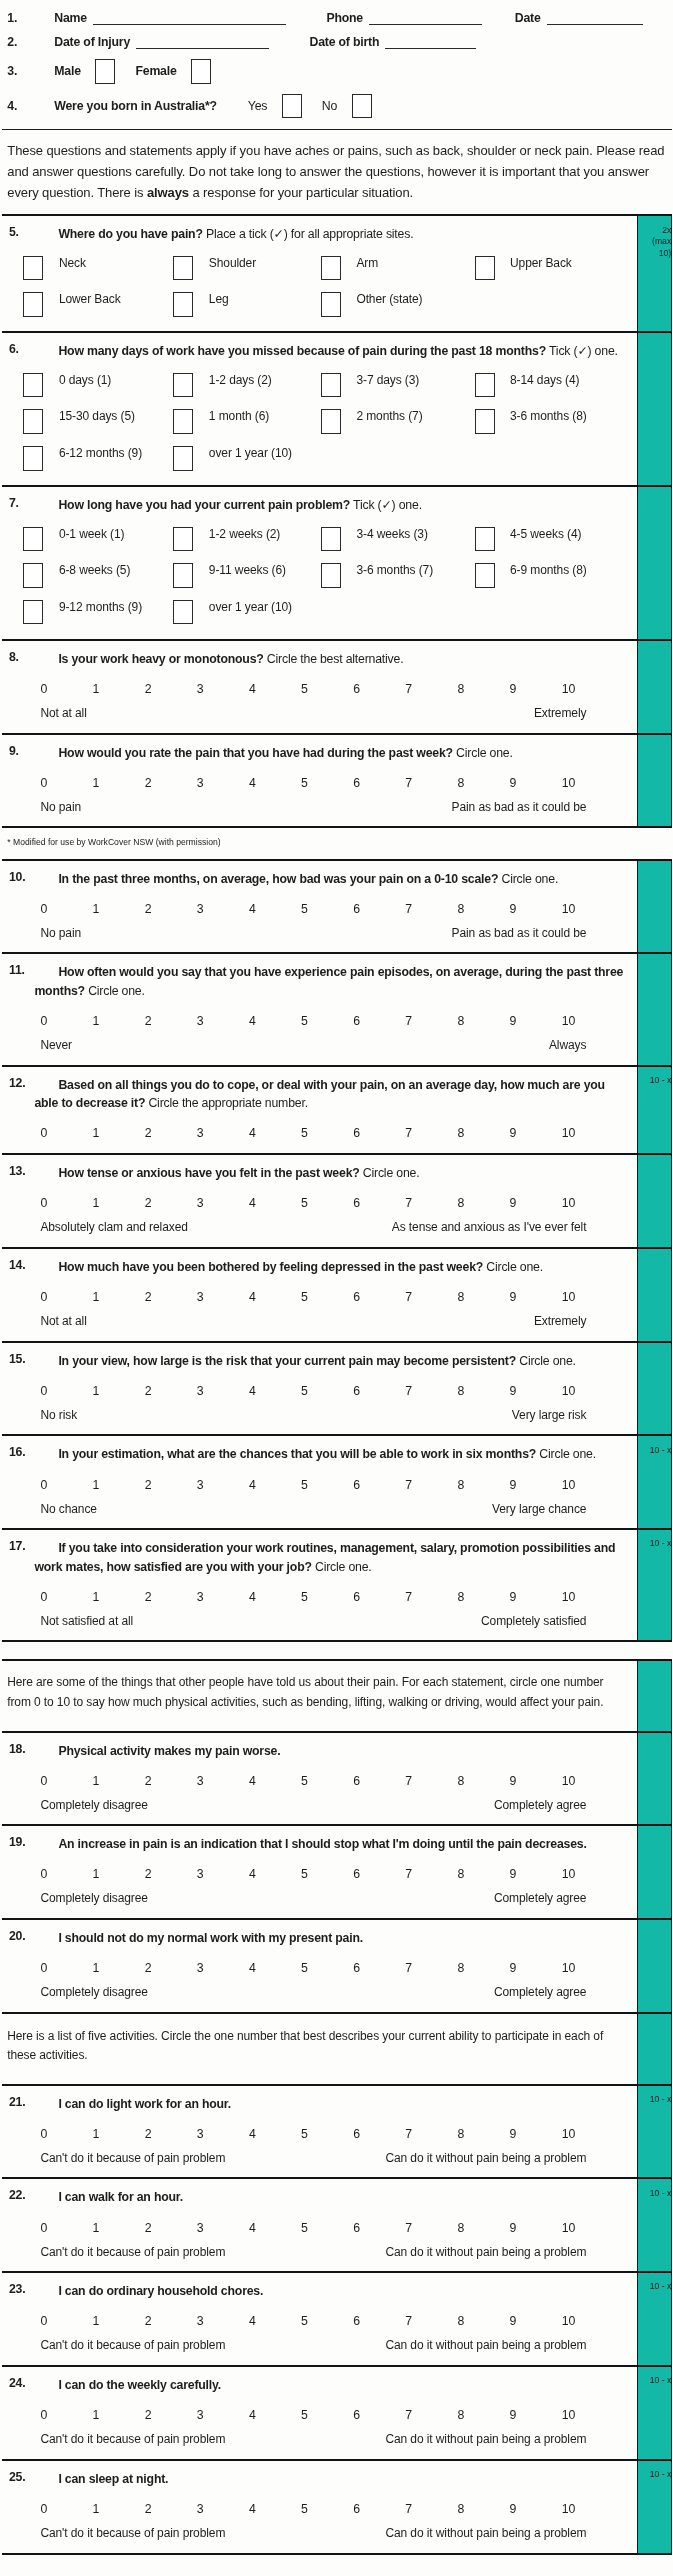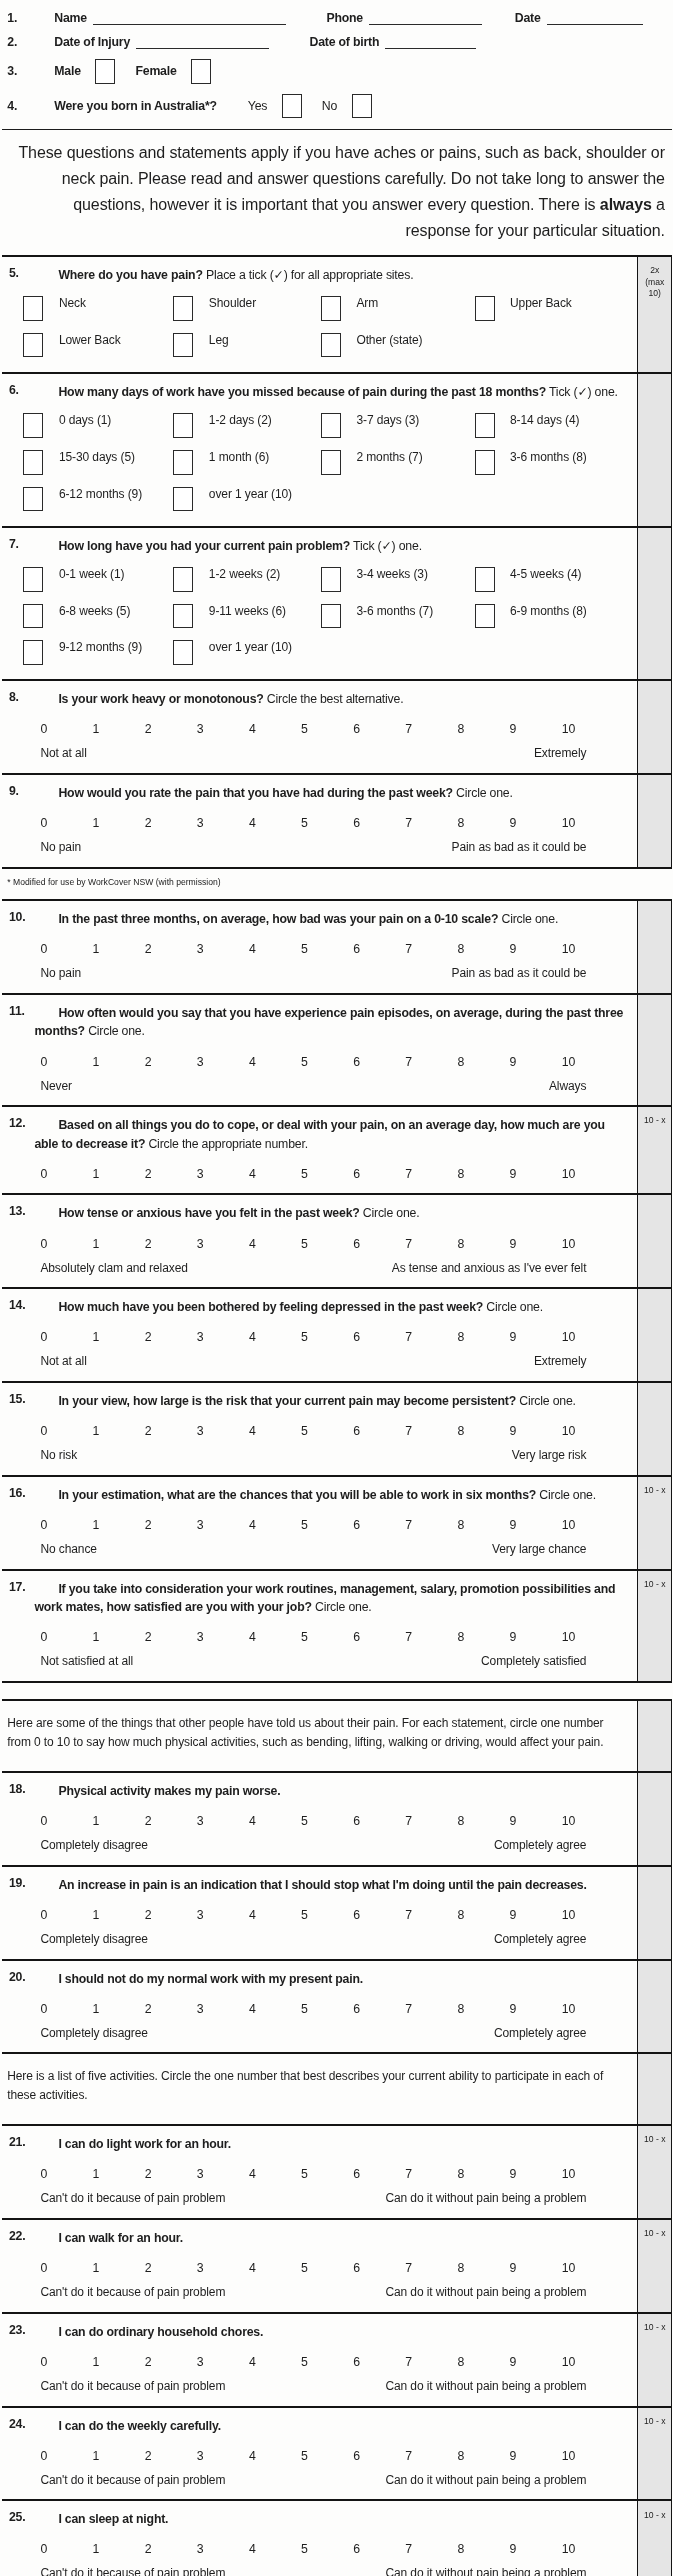--- a/index.html
+++ b/index.html
@@ -24,30 +24,30 @@
   .fl { border-bottom:1.8px solid #2a2a2a; height:12px; display:inline-block; }
   .cb {
     display:inline-block; width:20px; height:24.6px;
     border:1.8px solid #2a2a2a; background:#fff;
   }
   .hdr .cb { margin-left:14.6px; }
 
   .rule { border-top:1.8px solid #1c1c1c; }
 
   
-  .intro { padding:10px 7.3px 11px 5.5px; font-size:16px; line-height:1.62; letter-spacing:-0.1px;text-align:right; }
+  .intro { padding:10px 7.3px 11px 5.5px; font-size:13px; line-height:1.62; letter-spacing:-0.1px; }
 
   
   .block { border-top:2.3px solid #141414; }
   .section { display:flex; border-bottom:2.3px solid #141414; align-items:stretch; }
   .sec-content { flex:1 1 auto; padding:9px 5.5px 12.7px 3.6px; min-width:0; }
   .score-col {
-    flex:0 0 35px; background:#e5e5e5;
+    flex:0 0 35px; background:#14b8a6;
     border-left:1.8px solid #141414; border-right:1.8px solid #141414;
-    padding-top:8.2px; text-align:center;
+    padding-top:8.2px; text-align:right;
     font-size:8.6px; line-height:1.35; color:#222;
   }
   .qline { display:flex; }
   .qnum { flex:0 0 29px; font-weight:bold; font-size:12.3px; letter-spacing:-0.2px; padding-left:3.6px; }
   .qtext { font-size:12.3px; line-height:1.5; letter-spacing:-0.2px; }
   .qtext b { font-weight:bold;margin-left:24px; }
   .qtext .norm { font-weight:normal; }
 
   .optgrid {
     display:grid; grid-template-columns:24.8% 24.4% 25.4% 25.4%;

